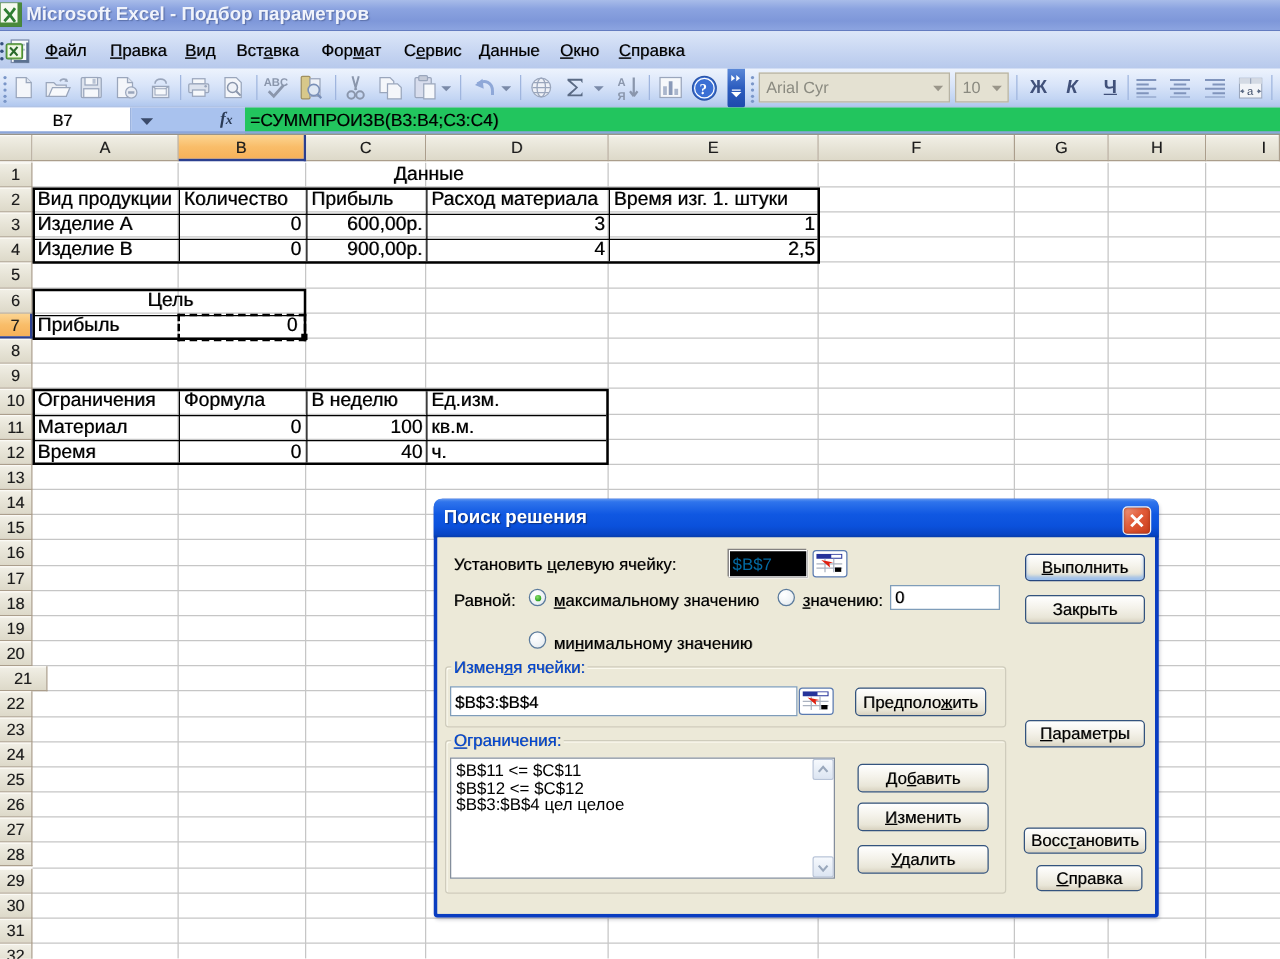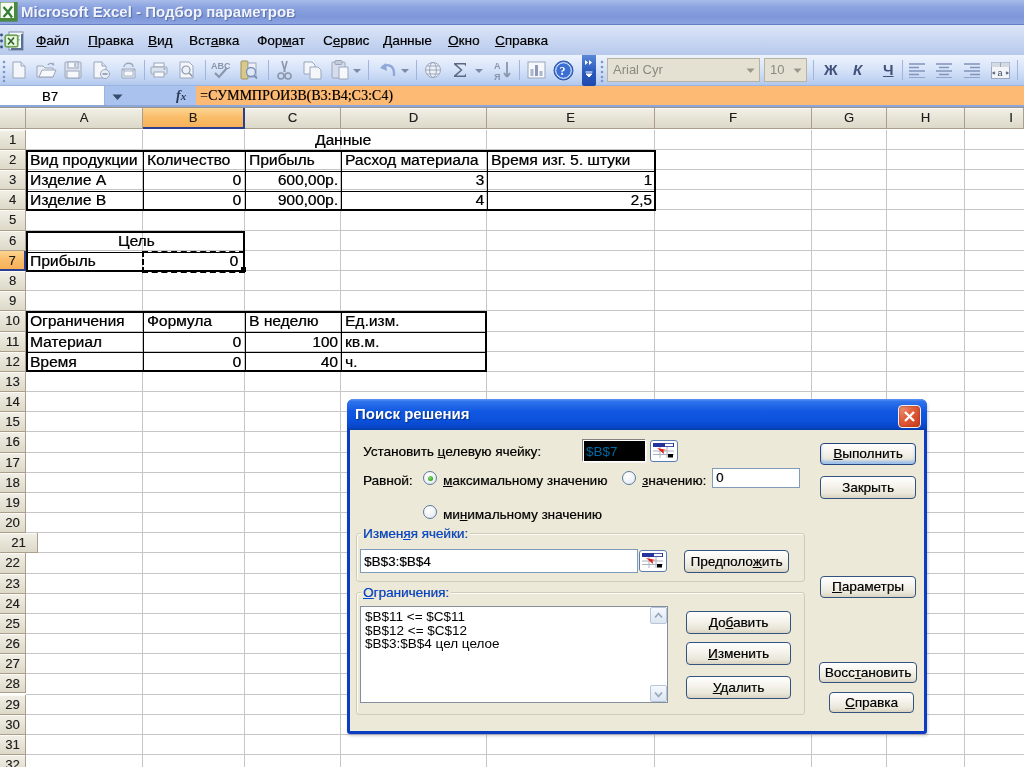--- a/index.html
+++ b/index.html
@@ -16,21 +16,21 @@
     background:linear-gradient(180deg,#dce6f8 0%,#c5d4f1 60%,#b7c9ec 100%);
     font-size:13.5px; color:#000; }
   .menuitem { position:absolute; top:8px; }
   #toolbar { left:0; top:55px; width:1024px; height:31px;
     background:linear-gradient(180deg,#edf3fd 0%,#d8e4f9 45%,#c3d5f3 80%,#b0c7ee 100%);
     border-bottom:1px solid #9db4de; }
   .tsep { position:absolute; top:5px; width:1px; height:20px; background:#9fb5de; }
   #formulabar { left:0; top:86px; width:1024px; height:21px; background:#a9c2ee; }
   #fb-white1 { left:0; top:0; width:105px; height:21px; background:#fff;
     border-right:1px solid #9db4de; font-size:13px; }
-  #fb-white2 { left:196px; top:0; width:828px; height:21px; background:#fdba74; font-size:14px;font-family:Liberation Serif, serif; }
+  #fb-white2 { left:196px; top:0; width:828px; height:21px; background:#22c55e; font-size:14px; }
   #sheet-topline { left:0; top:105px; width:1024px; height:2px; background:#8ca6da; }
   #hdr-topline { left:0; top:107px; width:1024px; height:1px; background:#98948a; }
 
   
   #grid { left:0; top:108px; width:1024px; height:659px; background:#fff; }
   .hdr { position:absolute; background:linear-gradient(180deg,#f2f0e7 0%,#e7e4d7 50%,#ddd9c9 100%);
     border-right:1px solid #ab9e8c; border-bottom:1px solid #ab9e8c;
     box-shadow:inset 0 1px 0 #fbfaf5;
     font-size:13px; color:#1c1c1c; text-align:center; }
   .hdrsel { background:linear-gradient(180deg,#fcd592 0%,#f9bd69 50%,#f6b159 100%);
@@ -409,21 +409,21 @@
 </div>
 
 <div class="abs" style="left:142px;top:251px;width:103px;height:22px;border:2px dashed #000"></div>
 <div class="blk" style="left:241px;top:267px;width:5px;height:5px"></div>
 
 <div class="ct" style="left:315px;top:130px">Данные</div>
 <div class="ct" style="left:30px;top:150px">Вид продукции</div>
 <div class="ct" style="left:147px;top:150px">Количество</div>
 <div class="ct" style="left:249px;top:150px">Прибыль</div>
 <div class="ct" style="left:345px;top:150px">Расход материала</div>
-<div class="ct" style="left:491px;top:150px">Время изг. 5. штуки</div>
+<div class="ct" style="left:491px;top:150px">Время изг. 1. штуки</div>
 <div class="ct" style="left:30px;top:170px">Изделие А</div>
 <div class="ct num" style="left:145px;top:170px;width:96px">0</div>
 <div class="ct num" style="left:247px;top:170px;width:91px">600,00р.</div>
 <div class="ct num" style="left:343px;top:170px;width:141px">3</div>
 <div class="ct num" style="left:489px;top:170px;width:163px">1</div>
 <div class="ct" style="left:30px;top:190px">Изделие В</div>
 <div class="ct num" style="left:145px;top:190px;width:96px">0</div>
 <div class="ct num" style="left:247px;top:190px;width:91px">900,00р.</div>
 <div class="ct num" style="left:343px;top:190px;width:141px">4</div>
 <div class="ct num" style="left:489px;top:190px;width:163px">2,5</div>

